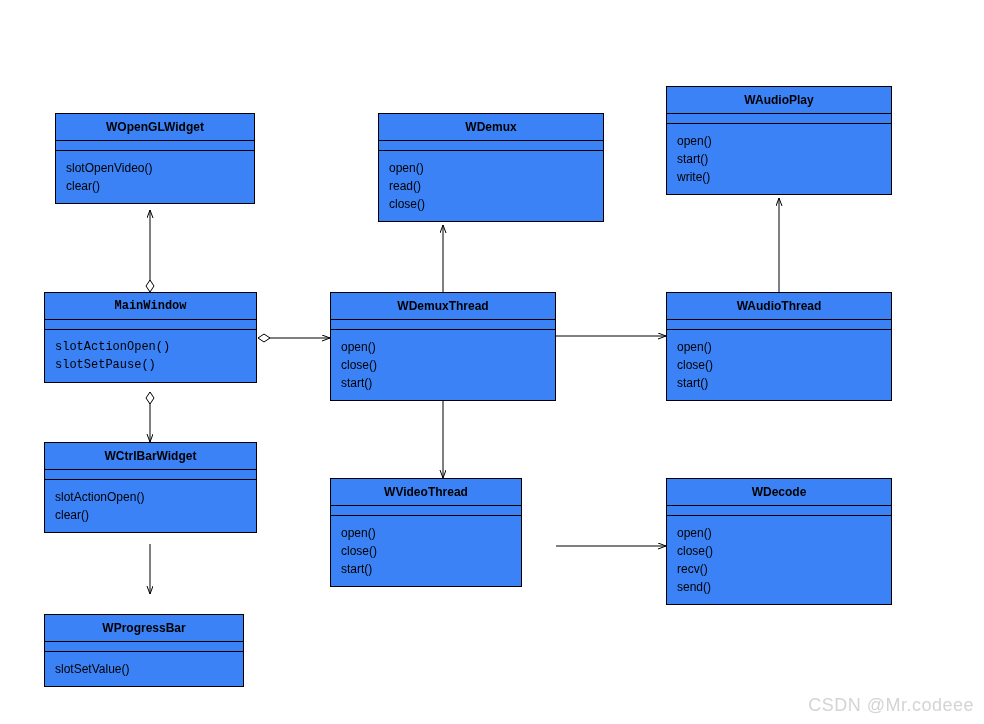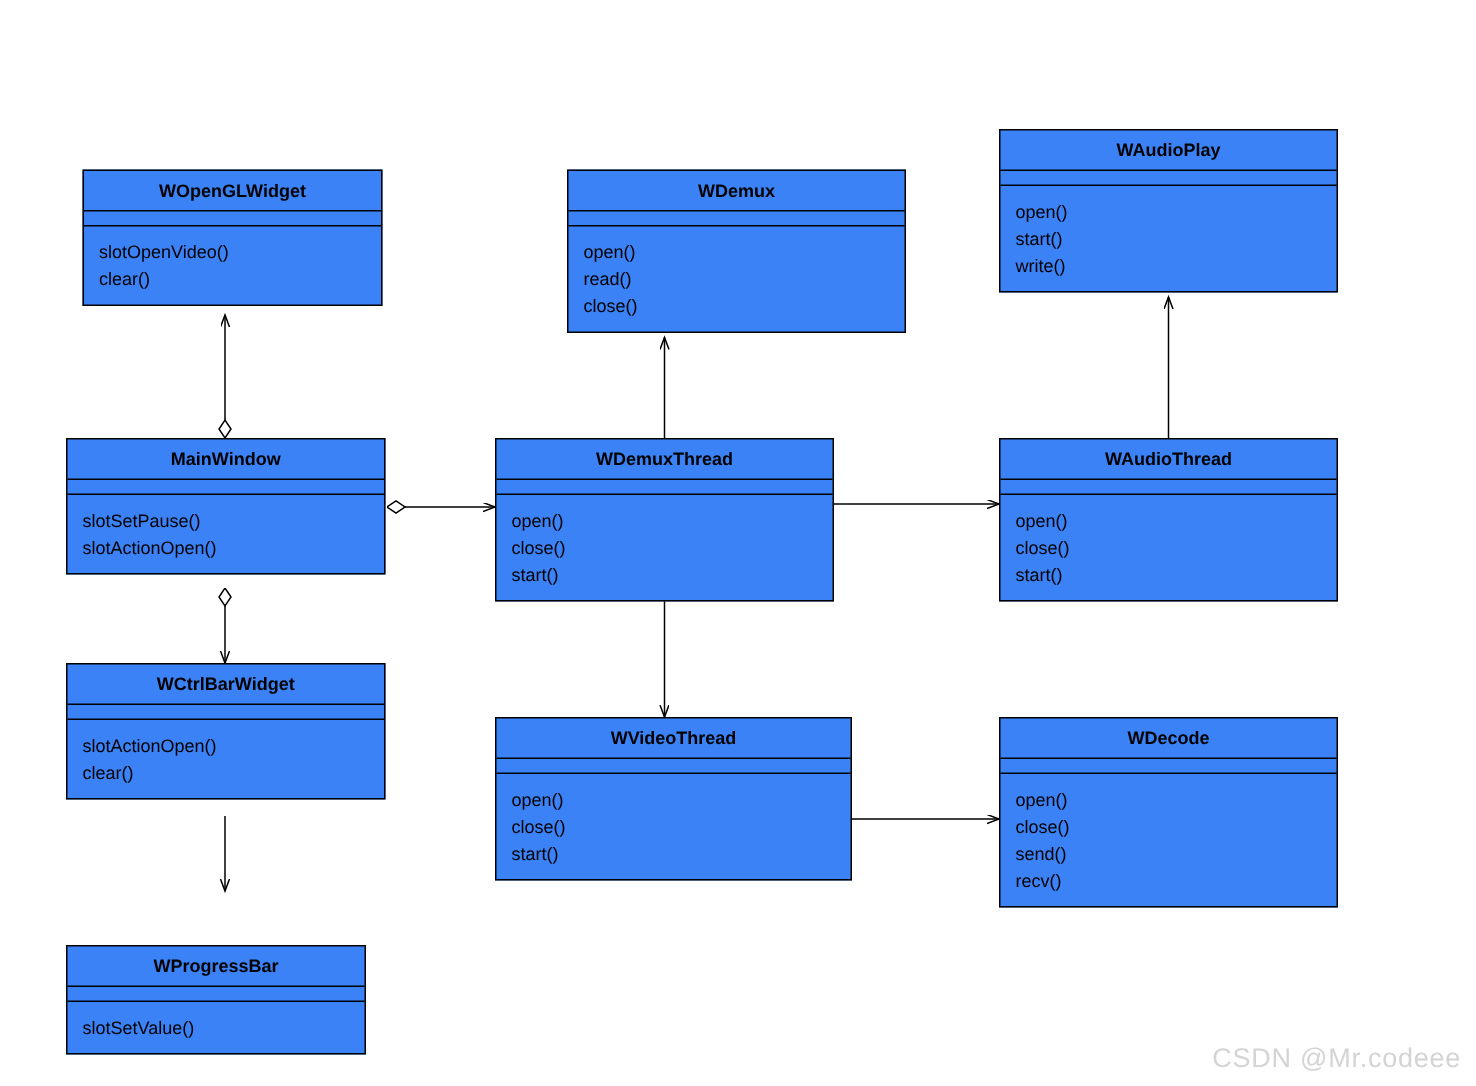--- a/index.html
+++ b/index.html
@@ -83,39 +83,39 @@
 
 <div class="class-box" style="left:55px; top:113px; width:200px;">
   <div class="class-title">WOpenGLWidget</div>
   <div class="class-spacer"></div>
   <div class="class-methods">
     <div>slotOpenVideo()</div>
     <div>clear()</div>
   </div>
 </div>
 
-<div class="class-box" style="left:44px; top:292px; width:213px;">
+<div class="class-box" style="left:44px; top:292px; width:213px;font-family:Liberation Mono, monospace;">
   <div class="class-title">MainWindow</div>
   <div class="class-spacer"></div>
   <div class="class-methods">
+    <div>slotActionOpen()</div>
     <div>slotSetPause()</div>
-    <div>slotActionOpen()</div>
   </div>
 </div>
 
 <div class="class-box" style="left:44px; top:442px; width:213px;justify-content:center;">
   <div class="class-title">WCtrlBarWidget</div>
   <div class="class-spacer"></div>
   <div class="class-methods">
     <div>slotActionOpen()</div>
     <div>clear()</div>
   </div>
 </div>
 
-<div class="class-box" style="left:44px; top:630px; width:200px;">
+<div class="class-box" style="left:44px; top:614px; width:200px;">
   <div class="class-title">WProgressBar</div>
   <div class="class-spacer"></div>
   <div class="class-methods">
     <div>slotSetValue()</div>
   </div>
 </div>
 
 <div class="class-box" style="left:330px; top:113px; width:226px;margin-left:48px;">
   <div class="class-title">WDemux</div>
   <div class="class-spacer"></div>
@@ -129,21 +129,21 @@
 <div class="class-box" style="left:330px; top:292px; width:226px;">
   <div class="class-title">WDemuxThread</div>
   <div class="class-spacer"></div>
   <div class="class-methods">
     <div>open()</div>
     <div>close()</div>
     <div>start()</div>
   </div>
 </div>
 
-<div class="class-box" style="left:330px; top:478px; width:238px;">
+<div class="class-box" style="left:330px; top:478px; width:192px;">
   <div class="class-title">WVideoThread</div>
   <div class="class-spacer"></div>
   <div class="class-methods">
     <div>open()</div>
     <div>close()</div>
     <div>start()</div>
   </div>
 </div>
 
 <div class="class-box" style="left:666px; top:86px; width:226px;">
@@ -165,18 +165,18 @@
     <div>start()</div>
   </div>
 </div>
 
 <div class="class-box" style="left:666px; top:478px; width:226px;">
   <div class="class-title">WDecode</div>
   <div class="class-spacer"></div>
   <div class="class-methods">
     <div>open()</div>
     <div>close()</div>
+    <div>recv()</div>
     <div>send()</div>
-    <div>recv()</div>
   </div>
 </div>
 
 <div class="watermark">CSDN @Mr.codeee</div>
 
 </body></html>

